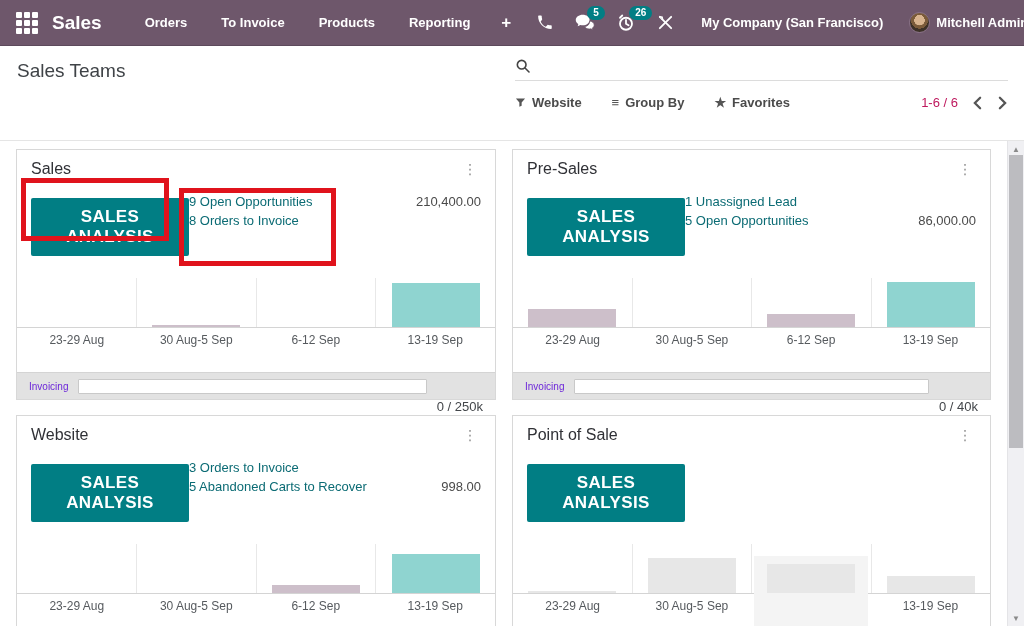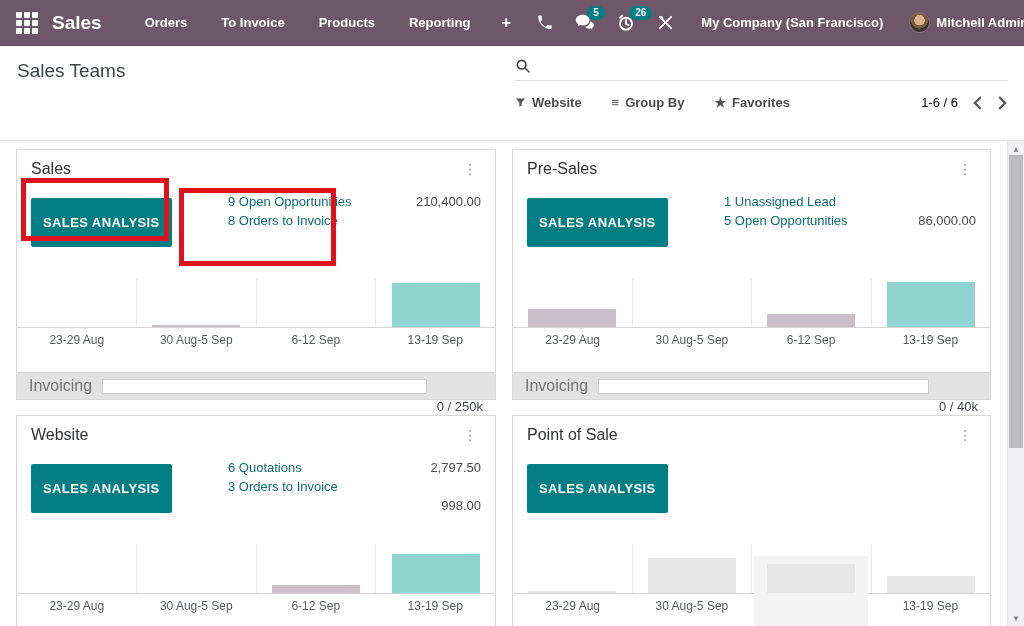--- a/index.html
+++ b/index.html
@@ -33,55 +33,55 @@
   .searchbox { position:absolute; left:515px; top:12px; width:493px; }
   .search-row { display:flex; align-items:center; border-bottom:1px solid #dcdcdc; padding-bottom:6px; }
   .search-input { flex:1; border:none; outline:none; font-size:13px; color:#555;
     font-family:"Liberation Sans",sans-serif; }
   .search-input::placeholder { color:#b3b3b3; }
   .filter-row { display:flex; align-items:center; margin-top:14px; color:#4b4b4b; font-size:13px; }
   .fbtn { display:flex; align-items:center; gap:6px; margin-right:30px; cursor:pointer; font-weight:bold; }
   .fbtn svg, .fbtn .glyph { color:#555; }
   .glyph { font-size:13px; }
   .pager { margin-left:auto; display:flex; align-items:center; gap:14px; }
-  .pager-count { font-size:13px; color:#000000; }
+  .pager-count { font-size:13px; color:#be185d; }
   .pg-arrow { cursor:pointer; display:flex; }
 
   
   .content { position:relative; height:486px; border-top:1px solid #e5e5e5;
     background:#fff; overflow:hidden; }
   .cards { position:absolute; left:16px; top:8px; width:975px; display:grid;
     grid-template-columns:480px 479px; column-gap:16px; row-gap:15px; }
 
   .card { background:#fff; border:1px solid #d8d8d8; display:flex; flex-direction:column; height:251px; }
   .card-top { display:flex; align-items:center; padding:10px 14px 4px 14px; }
   .card-title { font-size:16px; color:#303136; font-weight:500; }
   .dots { margin-left:auto; color:#8f8f8f; font-size:14px; cursor:pointer; padding:0 4px; }
   .card-body { display:flex; padding:10px 14px 0 14px; min-height:92px; }
   .col-btn { width:158px; flex:none; padding-top:6px; }
-  .btn-teal { background:var(--accent-teal,#017e84); color:#fff; border:none; font-size:13px;
-    font-weight:bold; letter-spacing:.4px; padding:17px 12px; cursor:pointer; border-radius:2px;
+  .btn-teal { background:var(--accent-teal,#017e84); color:#fff; border:none; font-size:17px;
+    font-weight:bold; letter-spacing:.4px; padding:9px 12px; cursor:pointer; border-radius:2px;
     font-family:"Liberation Sans",sans-serif; }
   .col-links { flex:1; display:flex; flex-direction:column; gap:4px; padding-top:2px; }
   .krow { display:flex; align-items:baseline; }
-  .klink { color:var(--link-color,#0b6b74); font-size:13px; text-decoration:none; cursor:pointer;margin-left:39px; }
+  .klink { color:var(--link-color,#0b6b74); font-size:13px; text-decoration:none; cursor:pointer; }
   .kval { margin-left:auto; font-size:13px; color:#4a4a4a; }
 
   .chart { margin:4px 0 0 0; }
   .bars { display:flex; height:50px; border-bottom:1px solid #d4d4d4; }
   .ccol { flex:1; position:relative; border-left:1px solid #e8e8e8; }
   .ccol:first-child { border-left:none; }
   .bar { position:absolute; bottom:0; left:13%; width:74%; }
   .halo { position:absolute; left:2%; width:96%; top:12px; bottom:-34px; background:#f4f4f4; z-index:0; }
   .labels { display:flex; height:24px; align-items:center; }
   .labels span { flex:1; text-align:center; font-size:12px; color:#565a5e; }
 
   .card-footer { margin-top:auto; background:#e2e2e2; border-top:1px solid #d4d4d4;
     display:flex; align-items:center; padding:5px 12px; gap:10px; height:27px; }
-  .cf-label { font-size:16px; color:#737373; }
+  .cf-label { font-size:10px; color:#6d28d9; }
   .progress { flex:1; height:15px; background:#fff; border:1px solid #c9c9c9; border-radius:1px; cursor:pointer; }
   .cf-val { font-size:13px; color:#43464a; white-space:nowrap;margin-top:40px; }
 
   
   .ann { position:absolute; border:5px solid var(--annotation-red,#e0131c); z-index:5; pointer-events:none; }
   .ann1 { left:21px; top:37px; width:148px; height:63px; }
   .ann2 { left:179px; top:47px; width:157px; height:78px; }
 
   
   .sbar { position:absolute; right:0; top:0; width:17px; height:486px; background:#f0f0f3;
@@ -293,28 +293,25 @@
       <div class="card-top">
         <span class="card-title">Website</span>
         <span class="dots">⋮</span>
       </div>
       <div class="card-body">
         <div class="col-btn">
           <button class="btn-teal">SALES ANALYSIS</button>
         </div>
         <div class="col-links">
           <div class="krow">
-              <a class="klink">6 Quotations</a>
-              <span class="kval">2,797.50</span>
-            </div>
-          <div class="krow">
               <a class="klink">3 Orders to Invoice</a>
               <span class="kval"></span>
             </div>
           <div class="krow">
+              <a class="klink">5 Abandoned Carts to Recover</a>
               <span class="kval">998.00</span>
             </div>
         </div>
       </div>
       <div class="chart">
         <div class="bars">
           <div class="ccol"></div>
           <div class="ccol"></div>
           <div class="ccol">
               <div class="bar" style="height: 17%; background: rgb(205, 191, 202);"></div>

